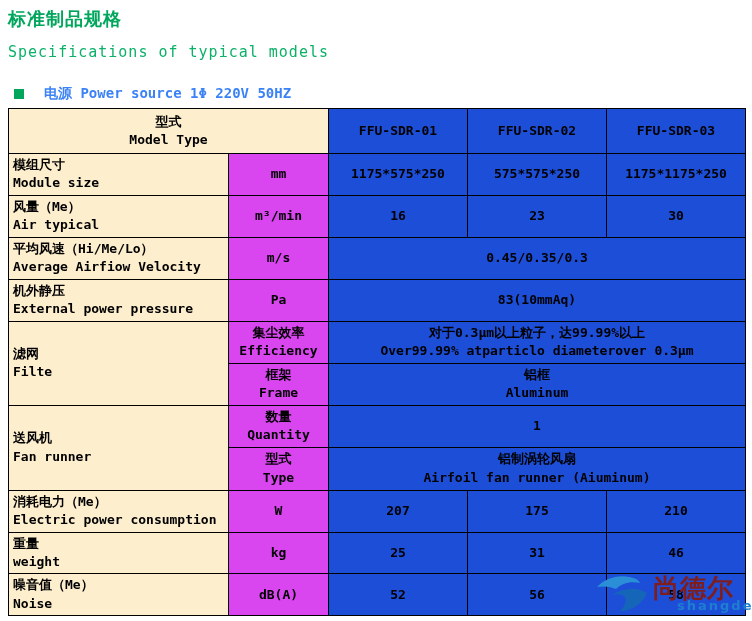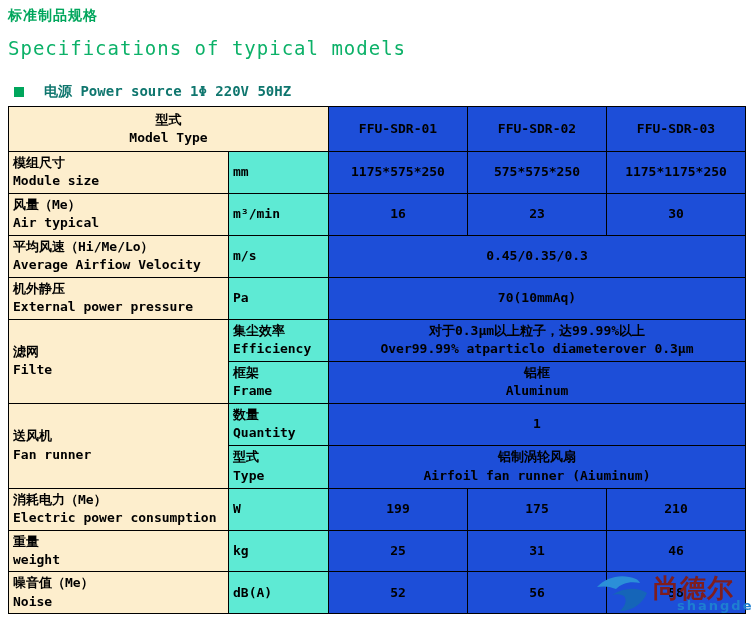--- a/index.html
+++ b/index.html
@@ -6,40 +6,40 @@
   html, body { width: 752px; height: 621px; }
   body {
     position: relative;
     background: #ffffff;
     overflow: hidden;
     font-family: "DejaVu Sans Mono", "Liberation Mono", monospace;
   }
   .page-title {
     margin: 7px 0 0 8px;
     font-family: "DejaVu Sans", "Liberation Sans", sans-serif;
-    font-size: 14px;
+    font-size: 18px;
     font-weight: bold;
     color: #00a65c;
     letter-spacing: 1px;
   }
   .page-subtitle {
     margin: 12px 0 0 8px;
     font-family: "DejaVu Sans Mono", monospace;
-    font-size: 19px;
+    font-size: 15px;
     font-weight: normal;
     color: #0cb168;
     letter-spacing: 1px;
   }
   .power-note {
     margin: 24px 0 5px 14px;
     display: flex;
     align-items: center;
     font-size: 14px;
     font-weight: bold;
-    color: #0f766e;
+    color: #3b82f6;
   }
   .power-bullet {
     display: inline-block;
     width: 10px; height: 10px;
     background: #00a65c;
     margin-right: 20px;
   }
   table.spec {
     margin-left: 8px;
     border-collapse: collapse;
@@ -50,21 +50,21 @@
     border: 1px solid #000;
     font-size: 13px;
     font-weight: bold;
     line-height: 1.42;
     color: #000;
     padding: 2px 4px;
     vertical-align: middle;
     overflow: hidden;
   }
   td.label { background: #fdeecd; text-align: left; padding-left: 5px; }
-  td.unit  { background: #5eead4; text-align: left; }
+  td.unit  { background: #d946ef; text-align: center; }
   td.val   { background: #1d4ed8; text-align: center; }
   td.center{ text-align: center; }
   tr.h45 { height: 45px; }
   tr.h41 { height: 41px; padding-left: 36px; }
   tr.h42 { height: 42px; }
   tr.h43 { height: 43px; }
   tr.h40 { height: 40px; }
   col.c-label { width: 220px; }
   col.c-unit  { width: 100px; }
   col.c-data  { width: 139px; }
@@ -162,21 +162,21 @@
     <td class="unit">m/s</td>
     <td class="val" colspan="3">0.45/0.35/0.3</td>
   </tr>
 
   <tr class="h41">
     <td class="label">
       <div>机外静压</div>
       <div>External power pressure</div>
     </td>
     <td class="unit">Pa</td>
-    <td class="val" colspan="3">70(10mmAq)</td>
+    <td class="val" colspan="3">83(10mmAq)</td>
   </tr>
 
   <tr class="h42">
     <td class="label" rowspan="2">
       <div>滤网</div>
       <div>Filte</div>
     </td>
     <td class="unit">
       <div>集尘效率</div>
       <div>Efficiency</div>
@@ -220,21 +220,21 @@
       <div>Airfoil fan runner (Aiuminum)</div>
     </td>
   </tr>
 
   <tr class="h41">
     <td class="label">
       <div>消耗电力（Me）</div>
       <div>Electric power consumption</div>
     </td>
     <td class="unit">W</td>
-    <td class="val">199</td>
+    <td class="val">207</td>
     <td class="val">175</td>
     <td class="val">210</td>
   </tr>
 
   <tr class="h41">
     <td class="label">
       <div>重量</div>
       <div>weight</div>
     </td>
     <td class="unit">kg</td>

